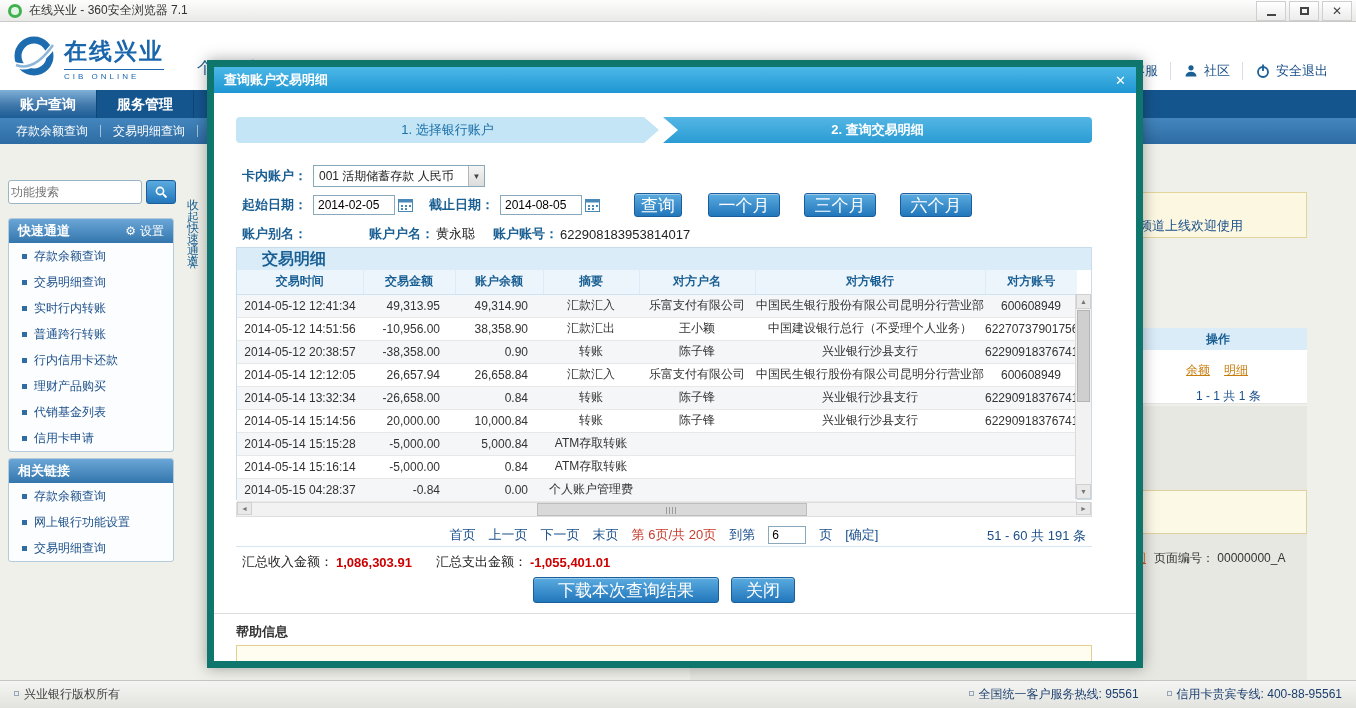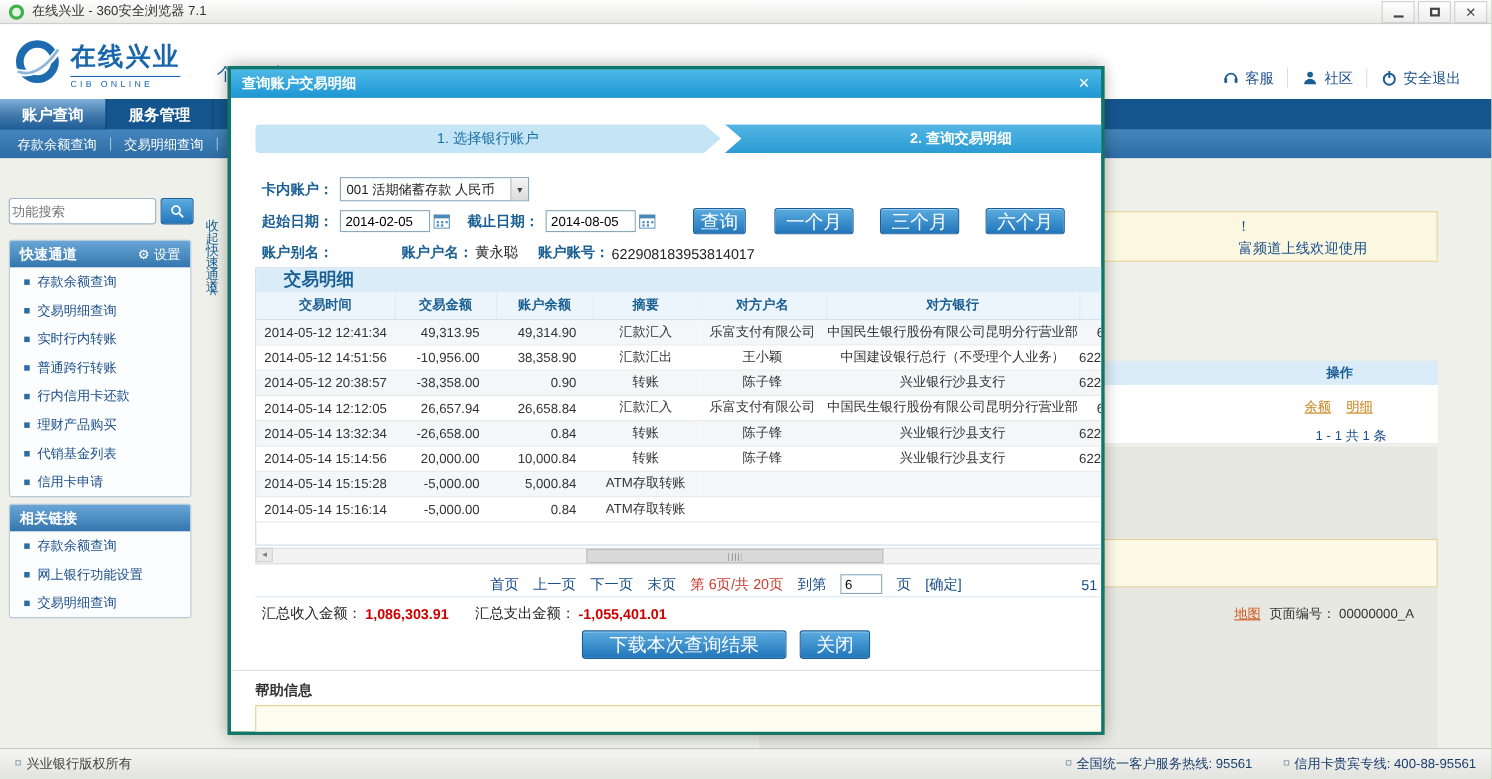--- a/index.html
+++ b/index.html
@@ -72,21 +72,21 @@
   .bg-map{position:absolute;left:1122px;top:406px;color:#cf5a1e;font-size:12px;text-decoration:underline;cursor:pointer}
   .bg-code{position:absolute;left:1154px;top:406px;color:#333;font-size:12px}
 
   
   .footer{position:absolute;left:0;right:0;bottom:0;height:28px;background:linear-gradient(#f5f5f3,#e2e2de);border-top:1px solid #c6c6c2;display:flex;align-items:center;justify-content:space-between;padding:0 14px}
   .footer .fl{color:#444;font-size:12px}
   .footer .fr{display:flex;gap:28px;color:#1a3f6e;font-size:12px}
   .sqb{display:inline-block;width:5px;height:5px;border:1px solid #96a6b6;margin-right:5px;vertical-align:2px}
 
   
-  .modal{position:absolute;left:207px;top:60px;width:797px;height:608px;background:#4d7c0f;border:3px solid #0f766e;box-shadow:0 0 14px rgba(0,0,0,.35);z-index:50}
+  .modal{position:absolute;left:207px;top:60px;width:936px;height:608px;background:#7f1d1d;border:7px solid #0f766e;box-shadow:0 0 14px rgba(0,0,0,.35);z-index:50}
   .mhead{position:absolute;top:0;left:0;right:0;height:26px;background:linear-gradient(#4db8e8,#1e96d2);display:flex;align-items:center;justify-content:space-between;padding:0 10px}
   .mtitle{color:#fff;font-weight:bold;font-size:13px}
   .mclose{color:#fff;font-weight:bold;font-size:13px;cursor:pointer}
   .mbody{position:absolute;top:26px;left:0;right:0;bottom:0;background:#fff;overflow:hidden}
 
   .steps{position:absolute;top:24px;left:22px;width:856px;height:26px;display:flex;gap:4px}
   .step{display:flex;align-items:center;justify-content:center;font-size:13px}
   .s1{width:423px;background:#c4e5f5;color:#1b6fa8;clip-path:polygon(0 0,calc(100% - 15px) 0,100% 50%,calc(100% - 15px) 100%,0 100%);border-radius:4px 0 0 4px}
   .s2{flex:1;background:linear-gradient(#54b6e4,#2a9cd4);color:#fff;font-weight:bold;clip-path:polygon(0 0,100% 0,100% 100%,0 100%,15px 50%);border-radius:0 4px 4px 0}
 
@@ -477,20 +477,29 @@
               </tr>
               <tr class="even">
                 <td class="c0">2014-05-14 15:16:14</td>
                 <td class="c1">-5,000.00</td>
                 <td class="c2">0.84</td>
                 <td class="c3">ATM存取转账</td>
                 <td class="c4"></td>
                 <td class="c5"></td>
                 <td class="c6"></td>
               </tr>
+              <tr class="odd">
+                <td class="c0">2014-05-15 04:28:37</td>
+                <td class="c1">-0.84</td>
+                <td class="c2">0.00</td>
+                <td class="c3">个人账户管理费</td>
+                <td class="c4"></td>
+                <td class="c5"></td>
+                <td class="c6"></td>
+              </tr>
             </tbody>
         </table>
         <div class="vscroll">
           <span class="sarrow up">▲</span>
           <span class="vthumb"></span>
           <span class="sarrow dn">▼</span>
         </div>
       </div>
 
       <div class="hscroll">

